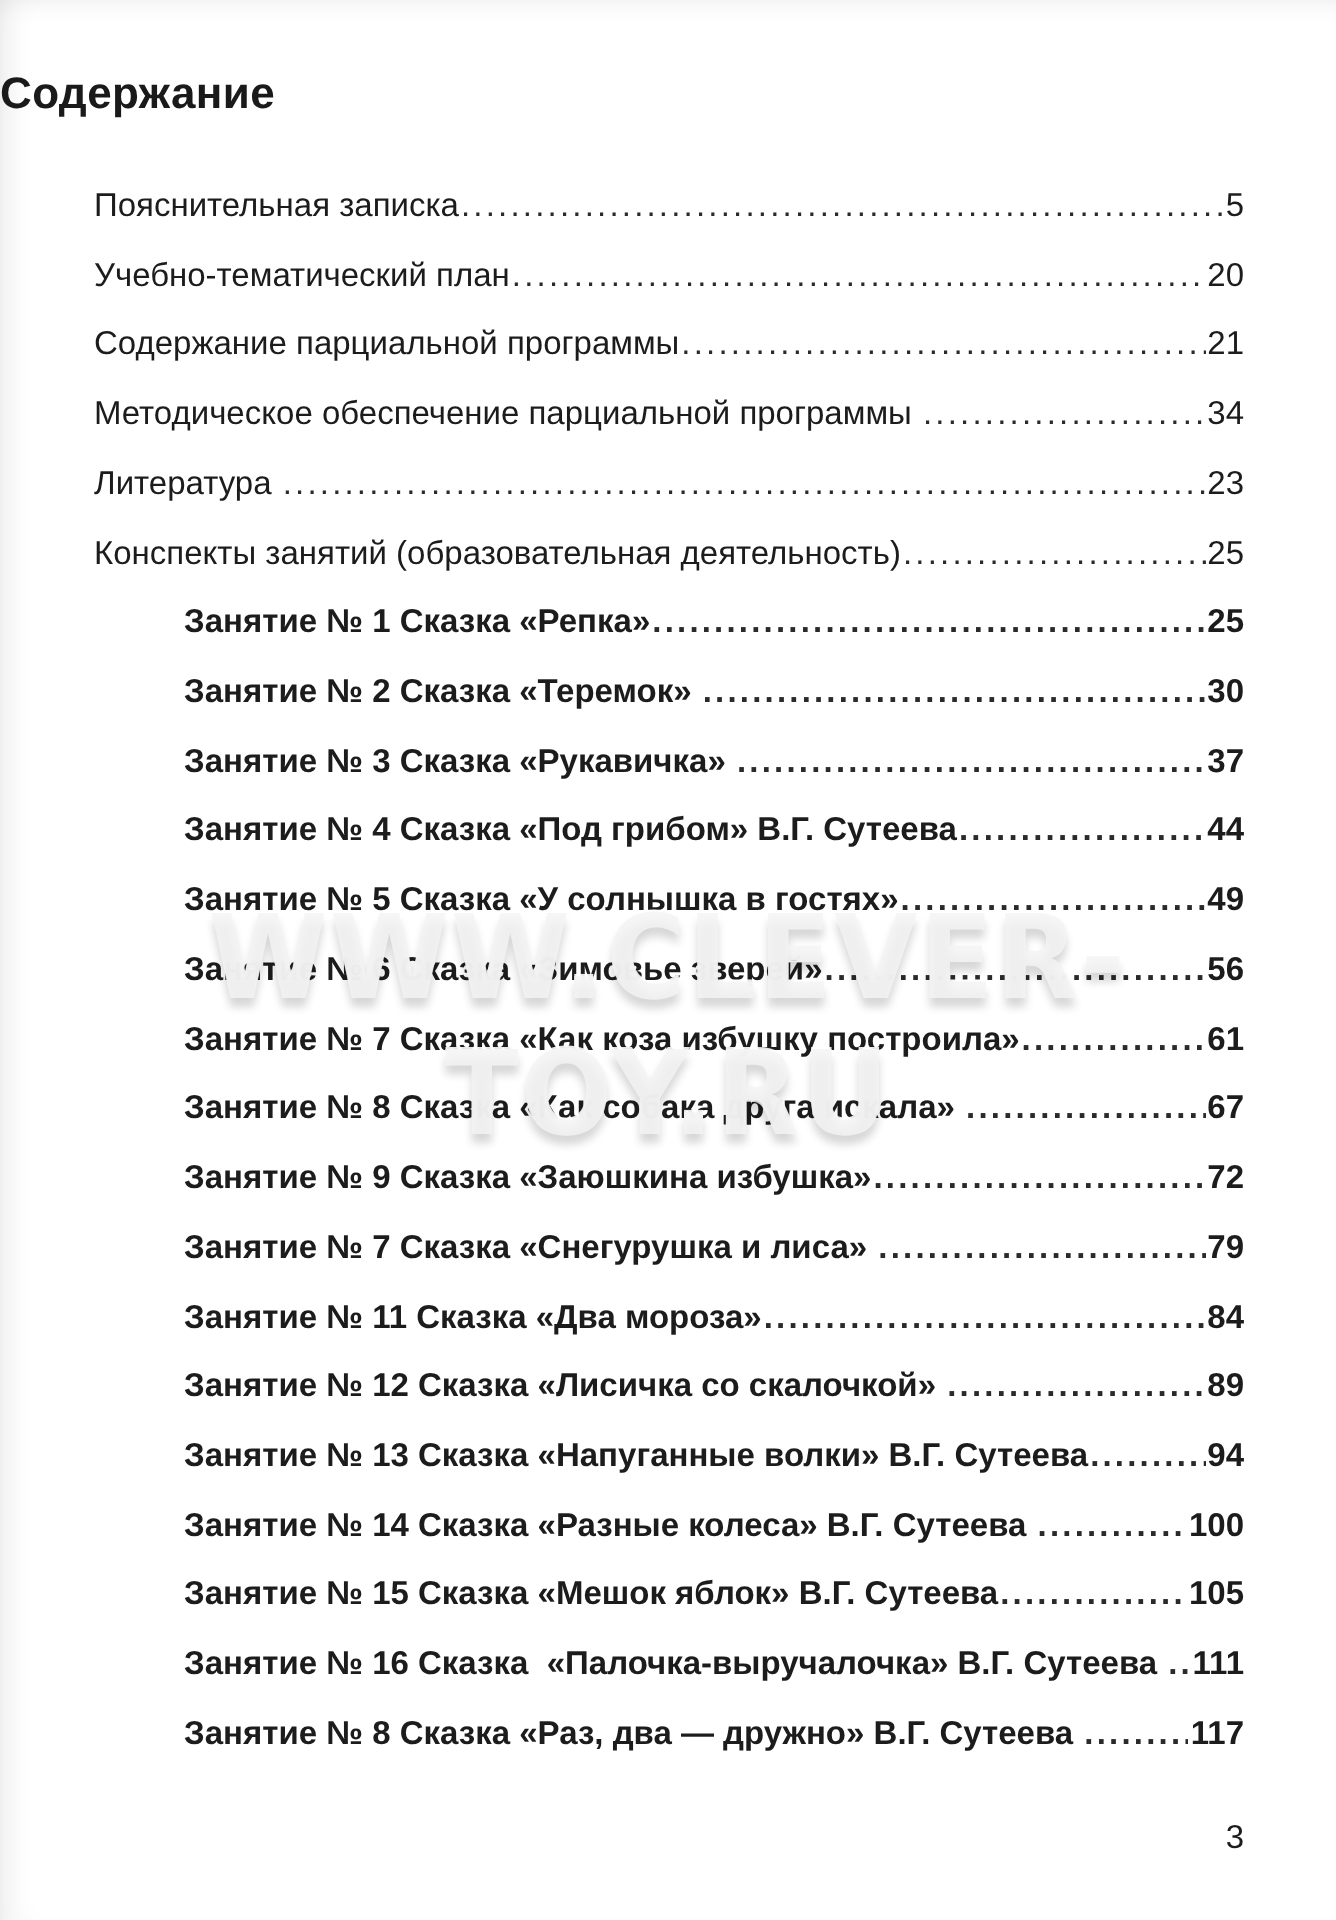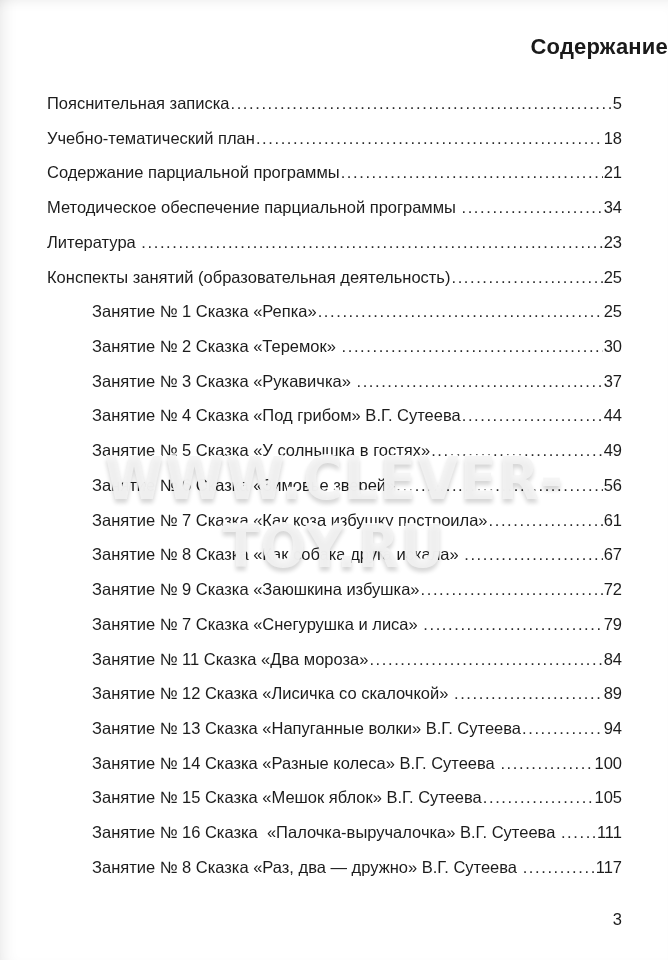--- a/index.html
+++ b/index.html
@@ -10,41 +10,41 @@
     background: #ffffff;
     overflow: hidden;
     font-family: "Liberation Sans", "DejaVu Sans", sans-serif;
     color: #1c1c1c;
     box-shadow: inset 14px 0 18px -14px rgba(0,0,0,0.12),
                 inset 0 10px 14px -10px rgba(0,0,0,0.08);
   }
   .title {
     margin: 0;
     padding-top: 34px;
-    text-align: right;
+    text-align: left;
     font-size: 22px;
     font-weight: bold;
     letter-spacing: 0.2px;
     color: #1a1a1a;
   }
   .toc {
     position: absolute;
     top: 86px;
     left: 47px;
     right: 46px;
     z-index: 2;
   }
   .row {
     display: flex;
     align-items: center;
     height: 34.72px;
     line-height: 34.72px;
     font-size: 16.5px;
   }
-  .row.sub { padding-left: 45px; }
+  .row.sub { padding-left: 45px; font-weight: bold; }
   .label { white-space: pre; flex: 0 0 auto; }
   .leader {
     flex: 1 1 auto;
     overflow: hidden;
     white-space: nowrap;
     margin: 0 1px;
     min-width: 10px;
   }
   .leader::after {
     content: "..........................................................................................................................................................................................................................";
@@ -85,21 +85,21 @@
   <div class="toc">
   <div class="row">
     <span class="label">Пояснительная записка</span>
     <span class="leader"></span>
     <span class="pg">5</span>
   </div>
 
   <div class="row">
     <span class="label">Учебно-тематический план</span>
     <span class="leader"></span>
-    <span class="pg">18</span>
+    <span class="pg">20</span>
   </div>
 
   <div class="row">
     <span class="label">Содержание парциальной программы</span>
     <span class="leader"></span>
     <span class="pg">21</span>
   </div>
 
   <div class="row">
     <span class="label">Методическое обеспечение парциальной программы </span>

